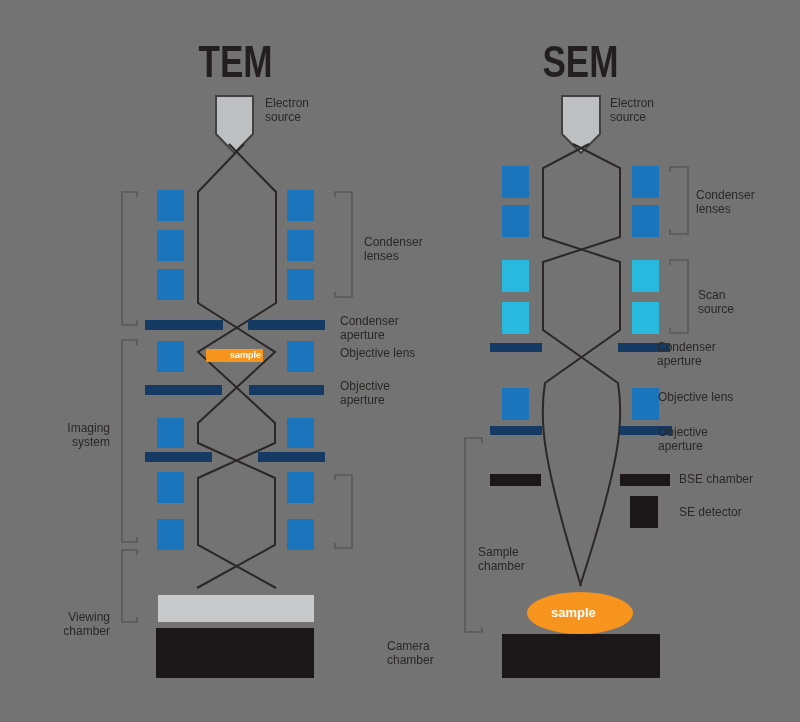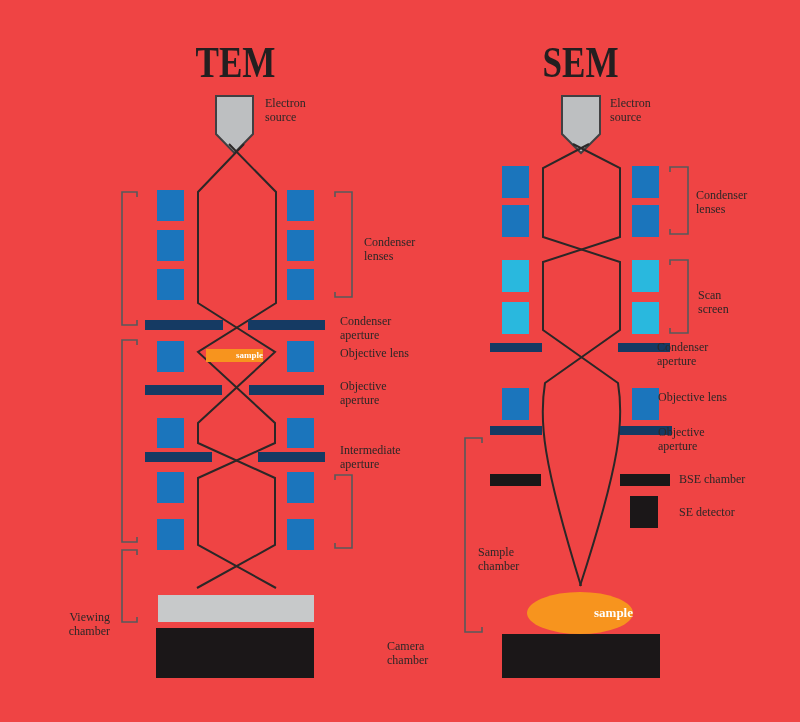--- a/index.html
+++ b/index.html
@@ -1,23 +1,23 @@
 <!DOCTYPE html>
 <html style="--c-blue: #1B75BC; --c-cyan: #29B8DE; --c-navy: #153A63; --c-orange: #F7941E; --c-gray_source: #BDBFC1; --c-gray_screen: #C7C9CA; --c-black: #1B1718; --c-line: #2B2727; --c-bracket: #58595B; --c-text: #2B2727;"><head>
 <meta charset="utf-8">
 <style>
   html,body{margin:0;padding:0;background:#fff;}
-  .canvas{position:relative;width:800px;height:722px;background:#ef4444;overflow:hidden;
-          font-family:Liberation Serif, serif;}
+  .canvas{position:relative;width:800px;height:722px;background:#737373;overflow:hidden;
+          font-family:Liberation Sans, sans-serif;}
   .layer{position:absolute;left:0;top:0;width:800px;height:722px;}
   .lbl{position:absolute;font-size:12px;line-height:1.18;color:var(--c-text,#2b2727);}
   .lbl.r{text-align:right;}
   .title{position:absolute;font-size:45px;font-weight:700;color:#231f20;
          letter-spacing:0px;transform:scaleX(.78);transform-origin:center;text-align:center;}
-  .sample-txt{position:absolute;color:#fff;font-weight:700;text-align:right;}
+  .sample-txt{position:absolute;color:#fff;font-weight:700;text-align:left;padding-left:24px;}
   
   .f-blue{fill:var(--c-blue,#1b75bc);}
   .f-cyan{fill:var(--c-cyan,#29b8de);}
   .f-navy{fill:var(--c-navy,#153a63);}
   .f-orange{fill:var(--c-orange,#f7941e);}
   .f-graysrc{fill:var(--c-gray_source,#bdbfc1);stroke:#414042;stroke-width:2;}
   .f-screen{fill:var(--c-gray_screen,#c7c9ca);}
   .f-black{fill:var(--c-black,#1b1718);}
   .beam{fill:none;stroke:var(--c-line,#2b2727);stroke-width:2;stroke-linejoin:miter;}
   .bracket{fill:none;stroke:var(--c-bracket,#58595b);stroke-width:1.6;}
@@ -108,28 +108,28 @@
   </svg>
 
   <div class="title" style="left:163px;top:36px;width:145px;">TEM</div>
   <div class="title" style="left:508px;top:36px;width:145px;">SEM</div>
 
   <div class="lbl" style="left:265px;top:96px;width:70px;">Electron source</div>
   <div class="lbl" style="left:364px;top:235px;width:80px;">Condenser lenses</div>
   <div class="lbl" style="left:340px;top:314px;width:84px;">Condenser aperture</div>
   <div class="lbl" style="left:340px;top:346px;width:84px;">Objective lens</div>
   <div class="lbl" style="left:340px;top:379px;width:84px;">Objective aperture</div>
-  <div class="lbl" style="left:340px;top:443px;width:98px;">Intermediate aperture</div>
+  <div class="lbl r" style="left:30px;top:421px;width:80px;">Imaging system</div>
   <div class="lbl r" style="left:30px;top:574px;width:80px;margin-top:36px;">Viewing chamber</div>
   <div class="lbl" style="left:340px;top:639px;width:80px;margin-left:47px;">Camera chamber</div>
   <div class="sample-txt" style="left:206px;top:350px;width:57px;font-size:9px;">sample</div>
 
   <div class="lbl" style="left:610px;top:96px;width:70px;">Electron source</div>
   <div class="lbl" style="left:696px;top:188px;width:80px;">Condenser lenses</div>
-  <div class="lbl" style="left:698px;top:288px;width:55px;">Scan screen</div>
+  <div class="lbl" style="left:698px;top:288px;width:55px;">Scan source</div>
   <div class="lbl" style="left:657px;top:340px;width:84px;">Condenser aperture</div>
   <div class="lbl" style="left:658px;top:390px;width:84px;">Objective lens</div>
   <div class="lbl" style="left:658px;top:425px;width:84px;">Objective aperture</div>
   <div class="lbl" style="left:679px;top:472px;width:110px;">BSE chamber</div>
   <div class="lbl" style="left:679px;top:505px;width:110px;">SE detector</div>
   <div class="lbl" style="left:478px;top:545px;width:70px;">Sample chamber</div>
   <div class="sample-txt" style="left:527px;top:605px;width:106px;font-size:13px;">sample</div>
 
 </div>
 

